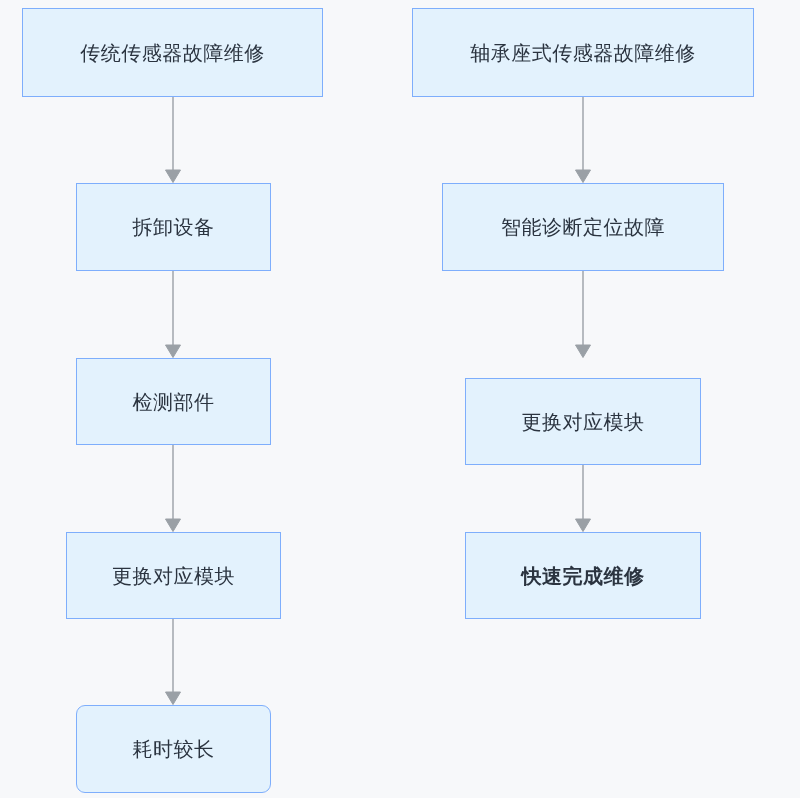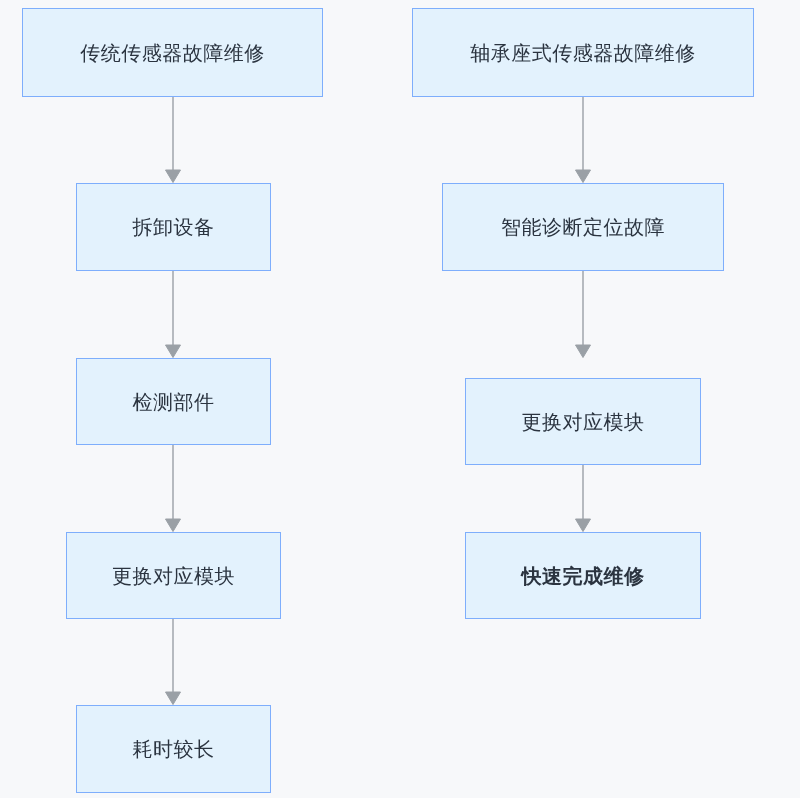--- a/index.html
+++ b/index.html
@@ -77,21 +77,21 @@
     </div>
     <div class="node" style="left: 76px; top: 183px; width: 195px; height: 88px; background: rgb(227, 242, 253); border-color: rgb(126, 174, 252); color: rgb(43, 52, 64);">
       <span class="node-label">拆卸设备</span>
     </div>
     <div class="node" style="left: 76px; top: 358px; width: 195px; height: 87px; background: rgb(227, 242, 253); border-color: rgb(126, 174, 252); color: rgb(43, 52, 64);">
       <span class="node-label">检测部件</span>
     </div>
     <div class="node" style="left: 66px; top: 532px; width: 215px; height: 87px; background: rgb(227, 242, 253); border-color: rgb(126, 174, 252); color: rgb(43, 52, 64);">
       <span class="node-label">更换对应模块</span>
     </div>
-    <div class="node" style="left: 76px; top: 705px; width: 195px; height: 88px; background: rgb(227, 242, 253); border-color: rgb(126, 174, 252); color: rgb(43, 52, 64);">
+    <div class="node" style="left: 76px; top: 705px; width: 195px; height: 88px; background: rgb(227, 242, 253); border-color: rgb(126, 174, 252); color: rgb(43, 52, 64); border-radius: 9px;">
       <span class="node-label">耗时较长</span>
     </div>
     <svg class="edge" width="22" height="86" style="left: 572px; top: 97px;">
       <line x1="11" y1="0" x2="11" y2="75" stroke="#9aa0a6"></line>
       <polygon points="3.5,73 18.5,73 11,85.5" fill="#9aa0a6"></polygon>
     </svg>
     <svg class="edge" width="22" height="87" style="left: 572px; top: 271px;">
       <line x1="11" y1="0" x2="11" y2="76" stroke="#9aa0a6"></line>
       <polygon points="3.5,74 18.5,74 11,86.5" fill="#9aa0a6"></polygon>
     </svg>

